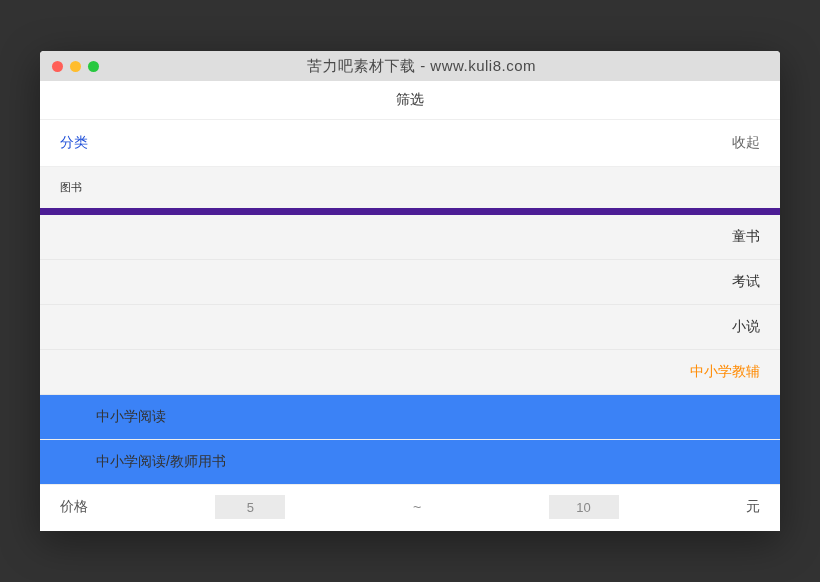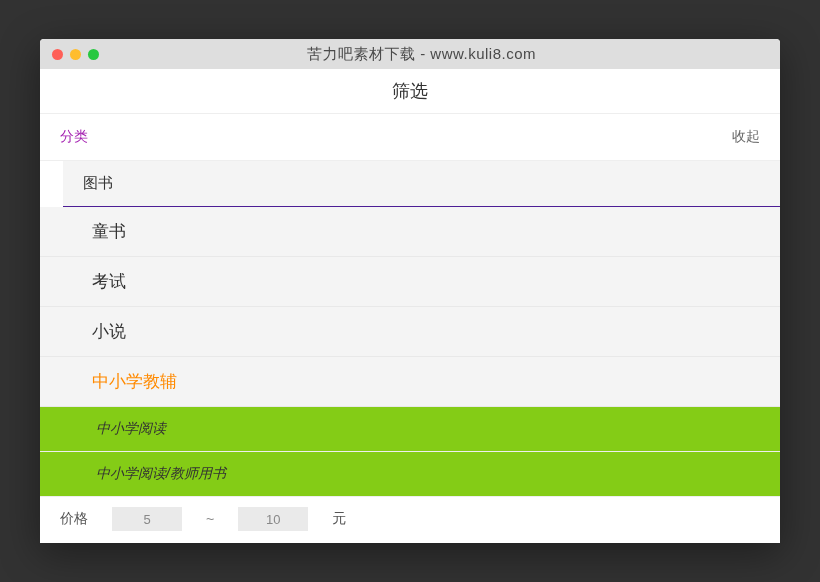--- a/index.html
+++ b/index.html
@@ -47,72 +47,72 @@
       text-align: center;
       font-size: 15px;
       color: #4a4a4a;
       pointer-events: none;
       font-family: "SimHei", sans-serif;
       letter-spacing: 0.5px;
       margin-left: 24px;
     }
     .page-title {
       text-align: center;
-      font-size: 18px;
+      font-size: 14px;
       color: #333;
       padding: 10px 0;
       font-weight: normal;
       border-bottom: 1px solid #eee;
     }
     .filter-header {
       display: flex;
       justify-content: space-between;
       align-items: center;
       padding: 14px 20px;
       font-size: 14px;
       color: #555;
       border-bottom: 1px solid #eee;
     }
-    .filter-header .label { color: #a21caf; }
+    .filter-header .label { color: #1d4ed8; }
     .filter-header .collapse { color: #666; cursor: pointer; margin-left: 43px; }
     .cat-lvl1 {
       background: #f4f4f4;
       padding: 13px 20px;
-      font-size: 15px;
+      font-size: 11px;
       color: #333;
-      border-bottom: 1px solid #4c1d95;
+      border-bottom: 7px solid #4c1d95;
       cursor: pointer;
-      margin-left: 23px;
     }
     .cat-lvl2 {
       background: #f4f4f4;
       padding: 13px 20px 13px 52px;
-      font-size: 17px;
+      font-size: 14px;
       color: #333;
       border-bottom: 1px solid #e8e8e8;
       cursor: pointer;
+      text-align: right;
     }
     .cat-lvl2.active { color: #ff8a00; }
     .cat-lvl3 {
-      background: #84cc16;
+      background: #3b82f6;
       padding: 13px 20px 13px 56px;
       font-size: 14px;
       color: #333;
       border-bottom: 1px solid #eee;
       cursor: pointer;
-      font-style: italic;
     }
     .price-row {
       background: #fff;
       padding: 10px 20px 12px;
       display: flex;
       align-items: center;
       gap: 24px;
       font-size: 14px;
       color: #555;
+      justify-content: space-between;
     }
     .price-row .plabel { color: #555; }
     .price-input {
       width: 70px;
       height: 24px;
       background: #eaeaea;
       border: none;
       text-align: center;
       font-size: 13px;
       color: #888;

